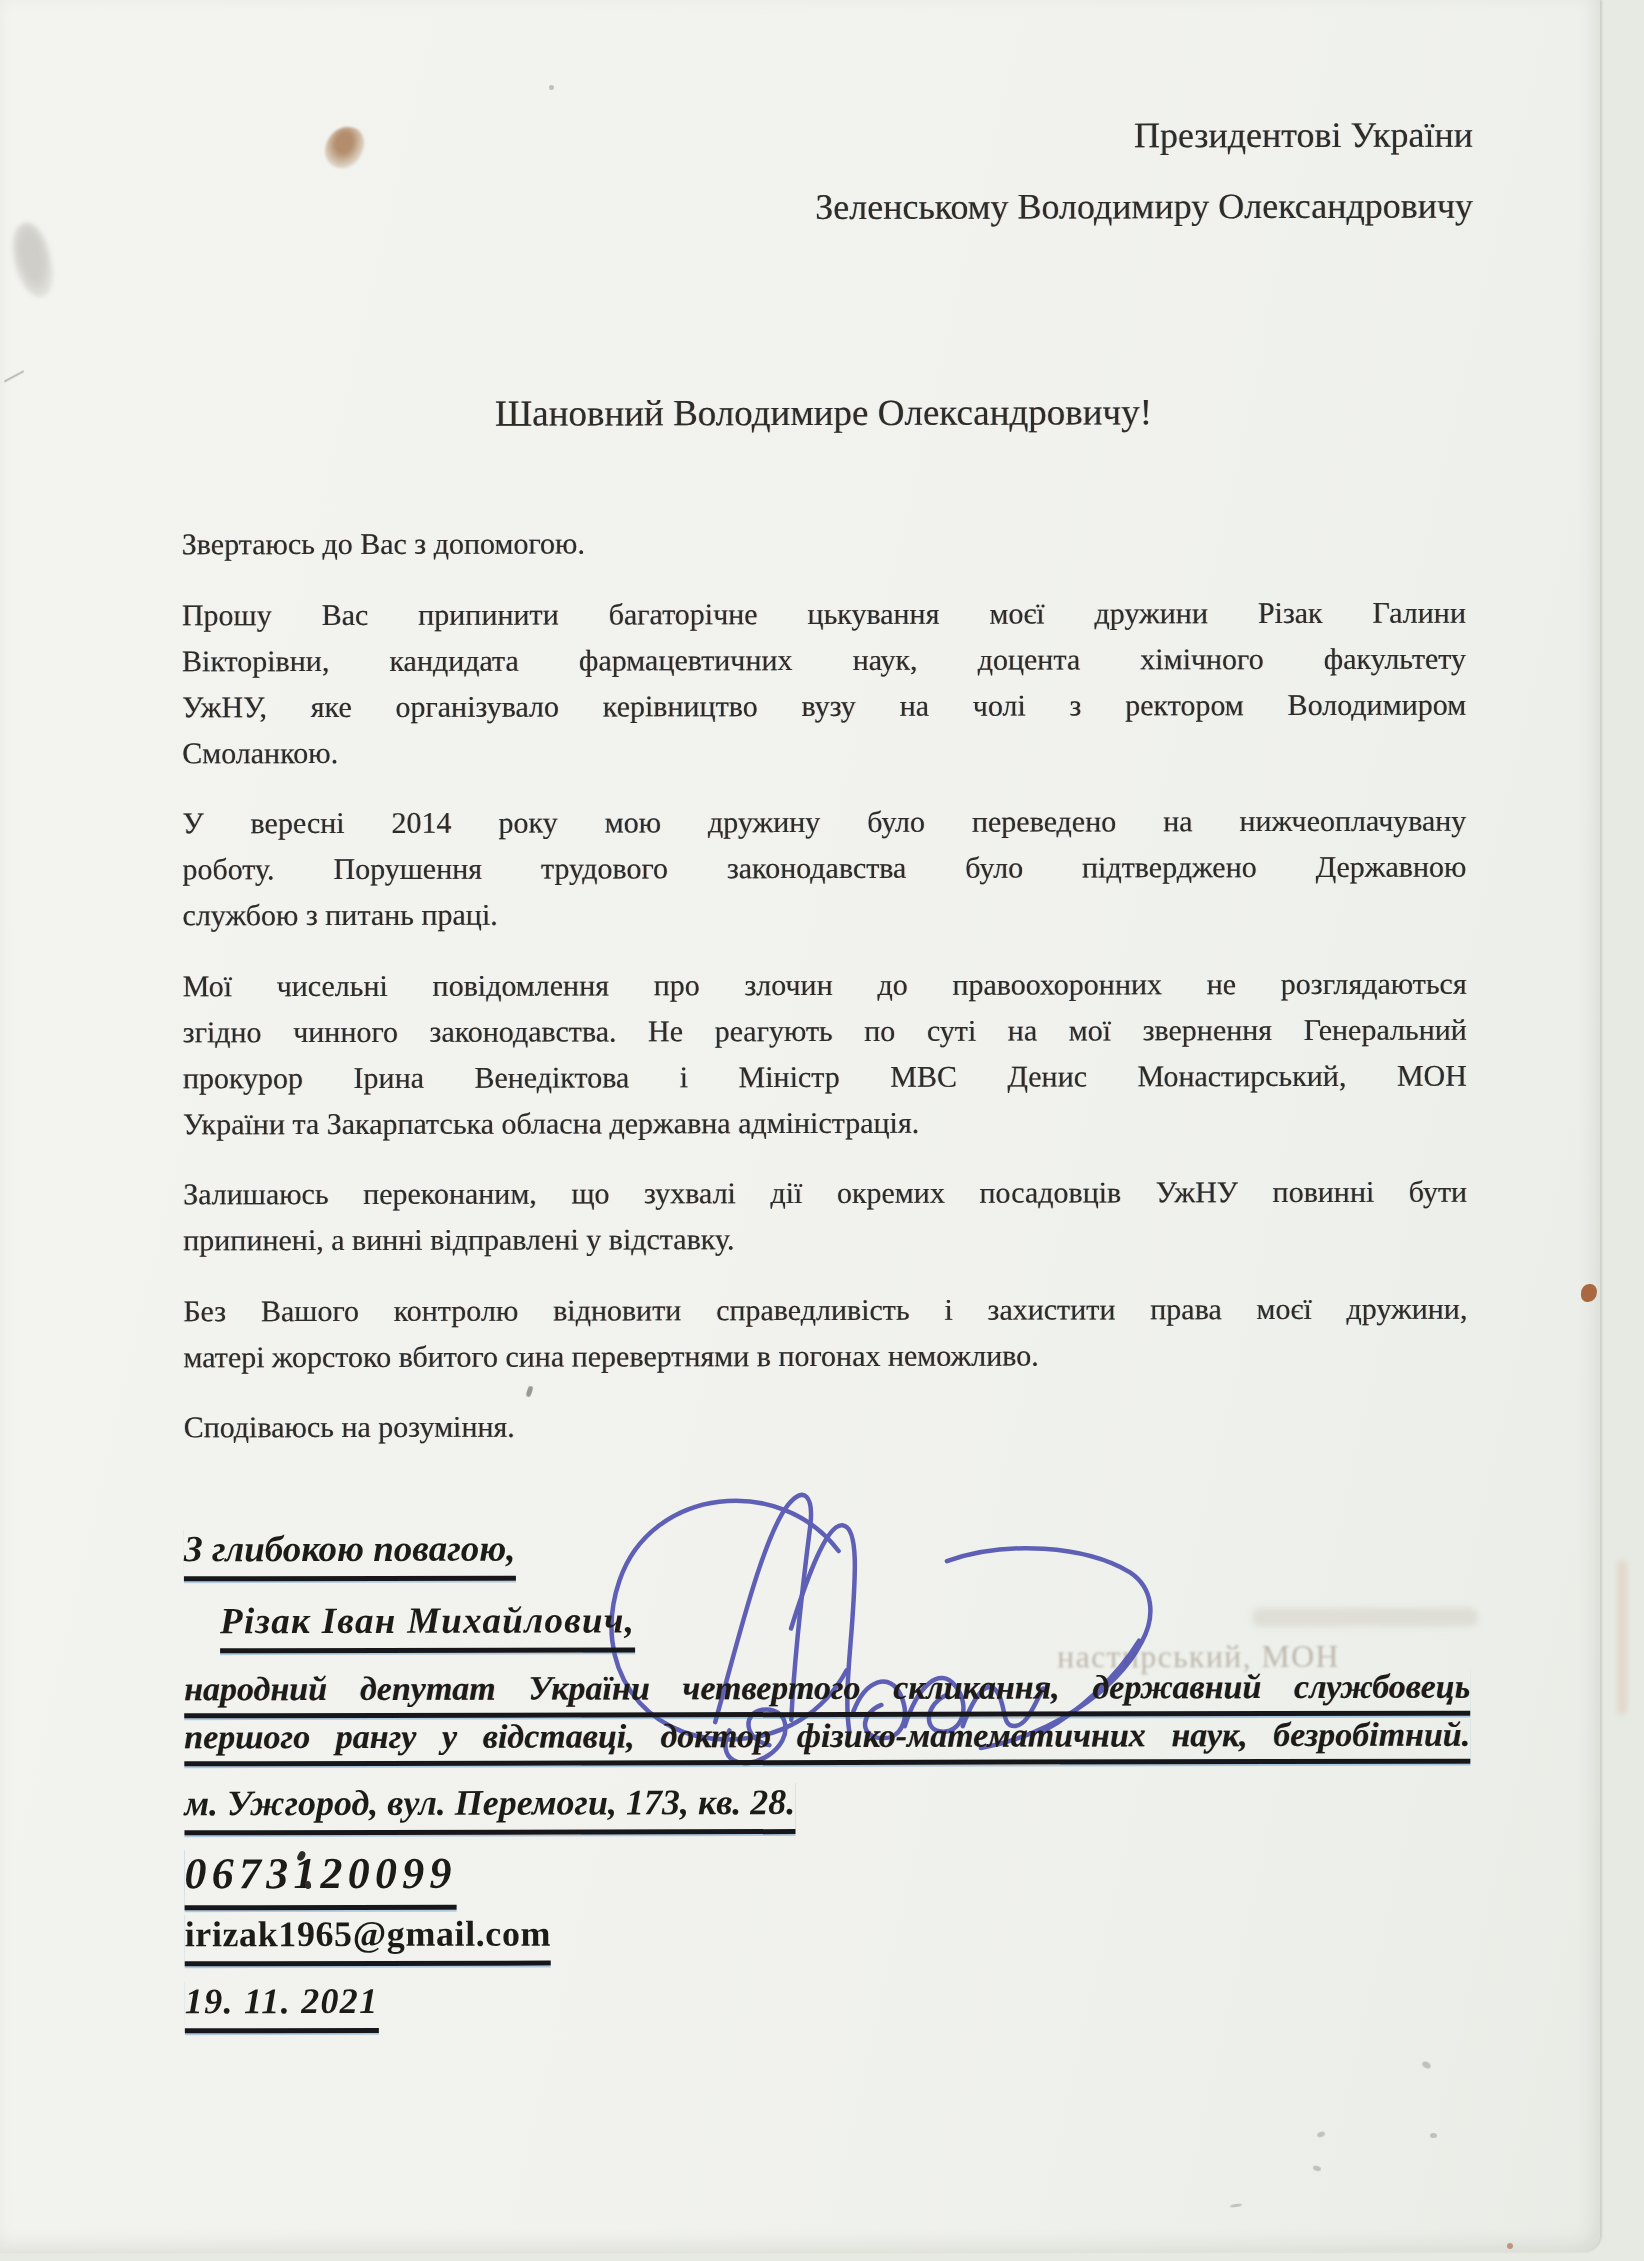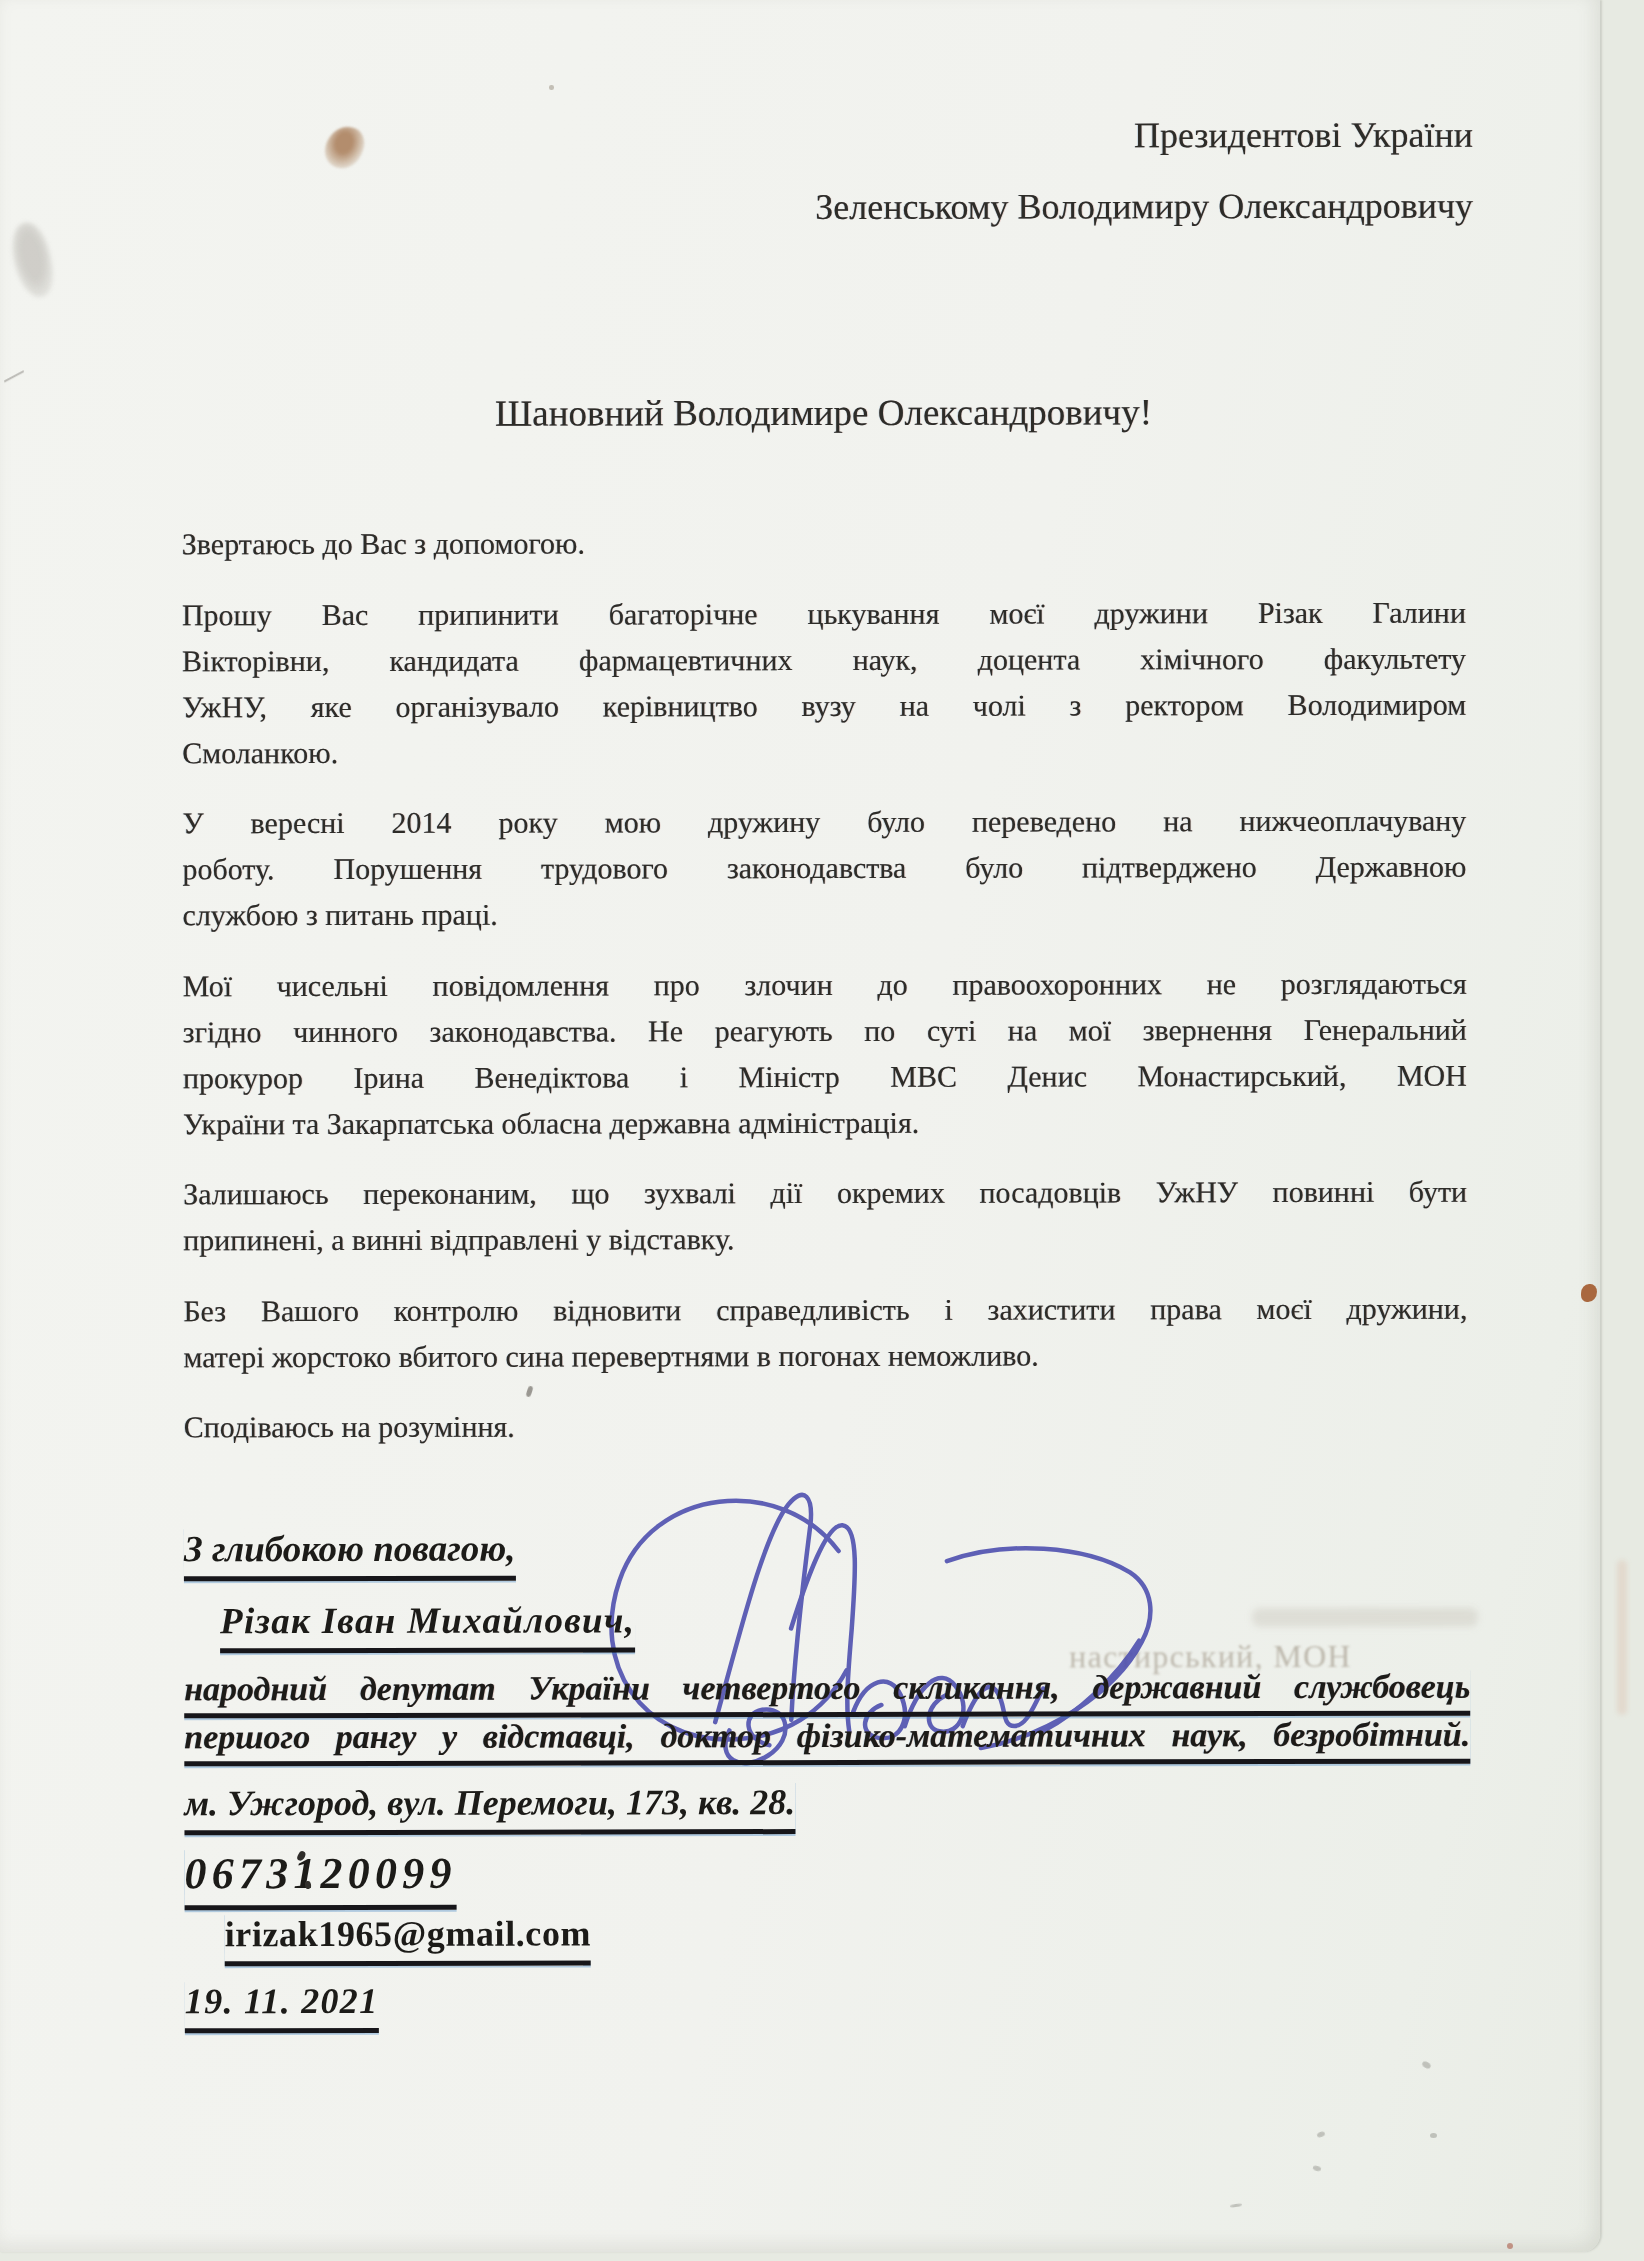--- a/index.html
+++ b/index.html
@@ -38,21 +38,20 @@
     font-size:34px;line-height:36px;
     text-align:justify;text-align-last:justify;
     border-bottom:5.2px solid #17161a;padding-bottom:6.4px;
     box-shadow:0 1.9px 0 rgba(55,125,195,.35);
   }
   .ghost{
     position:absolute;left:1056px;top:1639px;
     font-size:32px;color:rgba(150,138,122,.55);
     letter-spacing:1.3px;filter:blur(0.8px);
     font-family:"Liberation Serif","DejaVu Serif",serif;
-    margin-left:12px;
   }
   .ghost-blur{
     position:absolute;left:1251px;top:1609px;width:226px;height:19.3px;
     background:rgba(160,150,133,.20);filter:blur(3.9px);border-radius:7.7px;
   }
   .sig-svg{position:absolute;left:567px;top:1435px;}
   .mark{position:absolute;}
   .stain-top{
     left:326px;top:126px;width:37px;height:43px;
     background:radial-gradient(ellipse at 45% 40%, rgba(158,107,66,.75) 0 28%, rgba(176,137,101,.5) 55%, rgba(190,170,150,.18) 78%, transparent 100%);
@@ -160,21 +159,21 @@
 
   <div class="titleline typed" style="top:1670px;">народний депутат  України четвертого скликання, державний службовець</div>
   <div class="titleline typed" style="top:1718px;">першого рангу у відставці, доктор фізико-математичних наук, безробітний.</div>
 
   <div class="sigline" style="top:1781px;font-size:36px;">
     <span class="uline">м. Ужгород, вул. Перемоги, 173, кв. 28.</span>
   </div>
   <div class="sigline" style="top:1847px;font-size:44px;letter-spacing:5.2px;">
     <span class="uline">0673120099</span>
   </div>
-  <div class="sigline" style="top:1912px;font-size:36px;font-style:normal;letter-spacing:0.6px;margin-left:40px;">
+  <div class="sigline" style="top:1912px;font-size:36px;font-style:normal;letter-spacing:0.6px;">
     <span class="uline">irizak1965@gmail.com</span>
   </div>
   <div class="sigline" style="top:1979px;font-size:36px;letter-spacing:1.3px;">
     <span class="uline">19. 11. 2021</span>
   </div>
 
 </div>
 
 <div class="mark stain-top"></div>
 <div class="mark smudge-left"></div>

